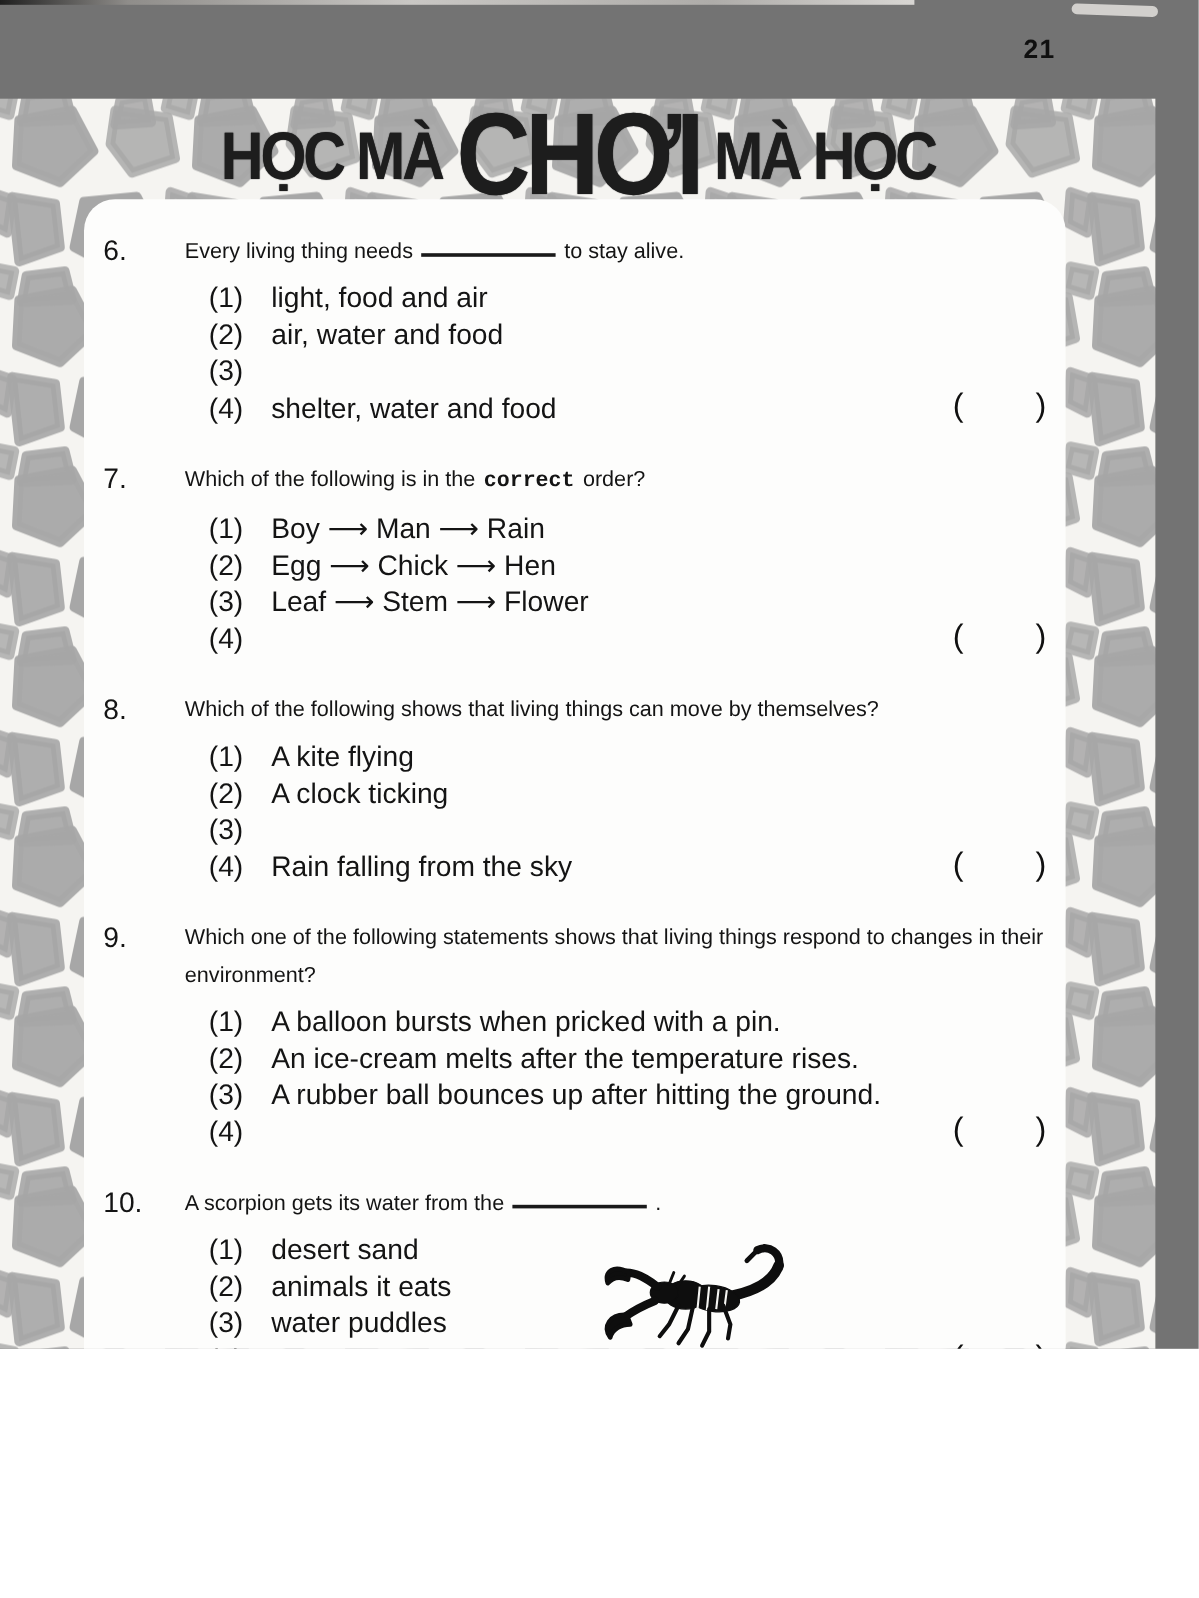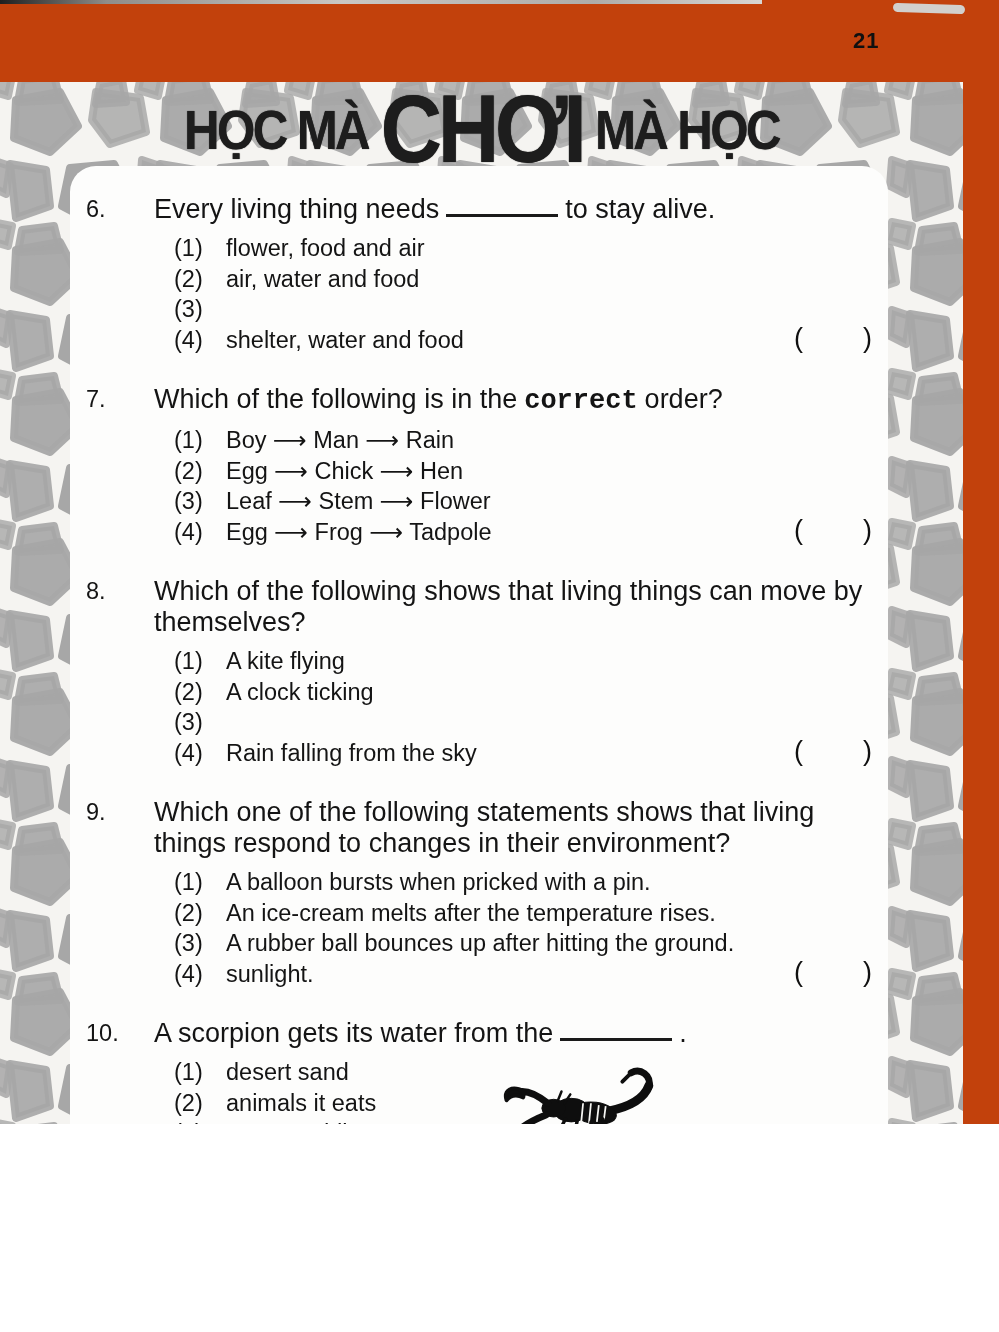--- a/index.html
+++ b/index.html
@@ -2,21 +2,21 @@
 <html><head>
 <meta charset="utf-8">
 <style>
   html,body { margin:0; padding:0; }
   body {
     width:999px; height:1332px;
     background:#ffffff;
     font-family:"Liberation Sans","DejaVu Sans",sans-serif;
     color:#141414;
   }
-  .page { position:relative; width:999px; height:1124px; background:#c2410c; overflow:hidden; }
+  .page { position:relative; width:999px; height:1124px; background:#737373; overflow:hidden; }
 
   
   .art-topline { position:absolute; left:0; top:0; width:762px; height:4px;
     background:linear-gradient(90deg,#1f1f1f,#8f8d8a 14%,#c9c7c4 45%,#aeaca9 78%,#d8d6d3); }
   .art-topsmudge { position:absolute; left:893px; top:4px; width:72px; height:9px;
     background:#d2d0cd; border-radius:5px; transform:rotate(2deg); }
   .art-bottomline { position:absolute; left:4px; top:1313px; width:720px; height:2px;
     background:#8d8b88; opacity:.65; }
 
   .page-number { position:absolute; left:853px; top:28px;
@@ -31,21 +31,21 @@
     display:flex; align-items:center; justify-content:center; gap:14px;
     transform:scaleX(0.88); font-weight:bold; color:#1d1d1d; white-space:nowrap;
     text-shadow:0 0 1px #1d1d1d; }
   .t-small { font-size:56px; letter-spacing:-3px; }
   .t-big { font-size:97px; letter-spacing:-5px; position:relative; top:-1px; line-height:1; }
 
   
   .question { position:relative; margin-bottom:29px; padding-left:16px; }
   .q-head { display:flex; }
   .q-num { width:68px; flex-shrink:0; font-size:23.5px; line-height:31px; }
-  .q-stem { font-size:27px; line-height:31px; width:722px; }
+  .q-stem { font-size:18px; line-height:31px; width:722px; }
   .stem-bold { font-weight:bold; margin:0 7px;font-family:Liberation Mono, monospace; }
   .blank { display:inline-block; width:112px; height:3px; background:#1a1a1a;
     margin:0 7px; position:relative; top:-1px; }
   .q-options { margin-left:88px; margin-top:8px; }
   .opt-row { display:flex; font-size:23.5px; line-height:30.5px; }
   .opt-label { width:52px; flex-shrink:0; }
   .opt-line { display:block; }
   .bracket { position:absolute; right:16px; bottom:1px; width:78px;
     display:flex; justify-content:space-between; font-size:27px; color:#101010; }
   .scorpion { position:absolute; left:430px; top:44px; width:178px; height:108px; }
@@ -92,21 +92,21 @@
     <div id="questions">
         <div class="question">
           <div class="q-head">
             <span class="q-num">6.</span>
             <div class="q-stem"><span class="stem-text">Every living thing needs</span><span class="blank"></span><span class="stem-text">to stay alive.</span></div>
           </div>
           <div class="q-options">
             <div class="opt-row">
               <span class="opt-label">(1)</span>
               <span class="opt-text">
-                <span class="opt-line">flower, food and air</span>
+                <span class="opt-line">light, food and air</span>
               </span>
             </div>
             <div class="opt-row">
               <span class="opt-label">(2)</span>
               <span class="opt-text">
                 <span class="opt-line">air, water and food</span>
               </span>
             </div>
             <div class="opt-row">
               <span class="opt-label">(3)</span>
@@ -142,23 +142,20 @@
               </span>
             </div>
             <div class="opt-row">
               <span class="opt-label">(3)</span>
               <span class="opt-text">
                 <span class="opt-line">Leaf ⟶ Stem ⟶ Flower</span>
               </span>
             </div>
             <div class="opt-row">
               <span class="opt-label">(4)</span>
-              <span class="opt-text">
-                <span class="opt-line">Egg ⟶ Frog ⟶ Tadpole</span>
-              </span>
             </div>
           </div>
           <div class="bracket">
             <span>(</span>
             <span>)</span>
           </div>
         </div>
         <div class="question">
           <div class="q-head">
             <span class="q-num">8.</span>
@@ -212,21 +209,20 @@
             </div>
             <div class="opt-row">
               <span class="opt-label">(3)</span>
               <span class="opt-text">
                 <span class="opt-line">A rubber ball bounces up after hitting the ground.</span>
               </span>
             </div>
             <div class="opt-row">
               <span class="opt-label">(4)</span>
               <span class="opt-text">
-                <span class="opt-line">sunlight.</span>
               </span>
             </div>
           </div>
           <div class="bracket">
             <span>(</span>
             <span>)</span>
           </div>
         </div>
         <div class="question">
           <div class="q-head">

